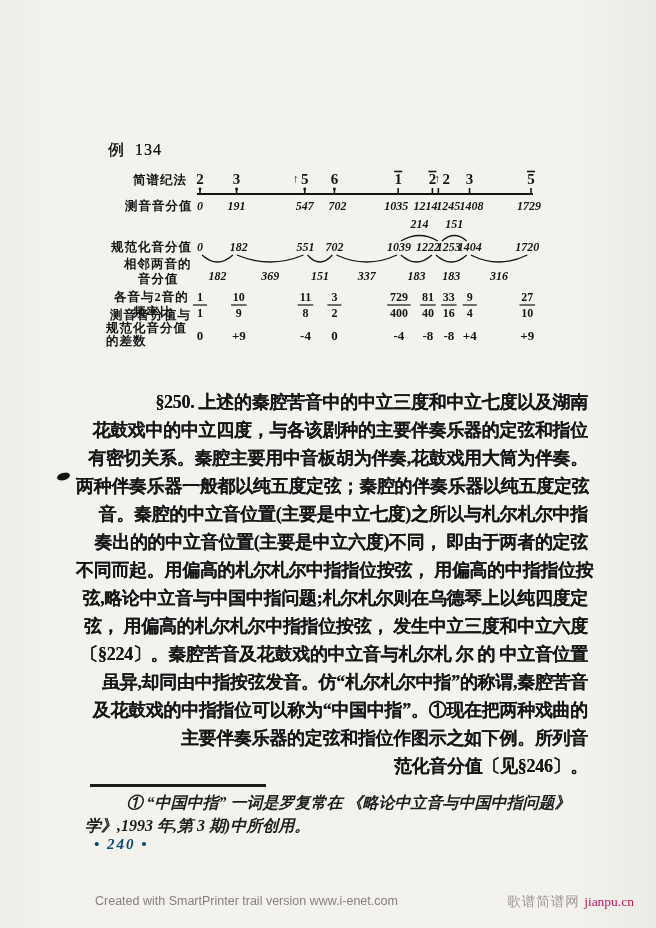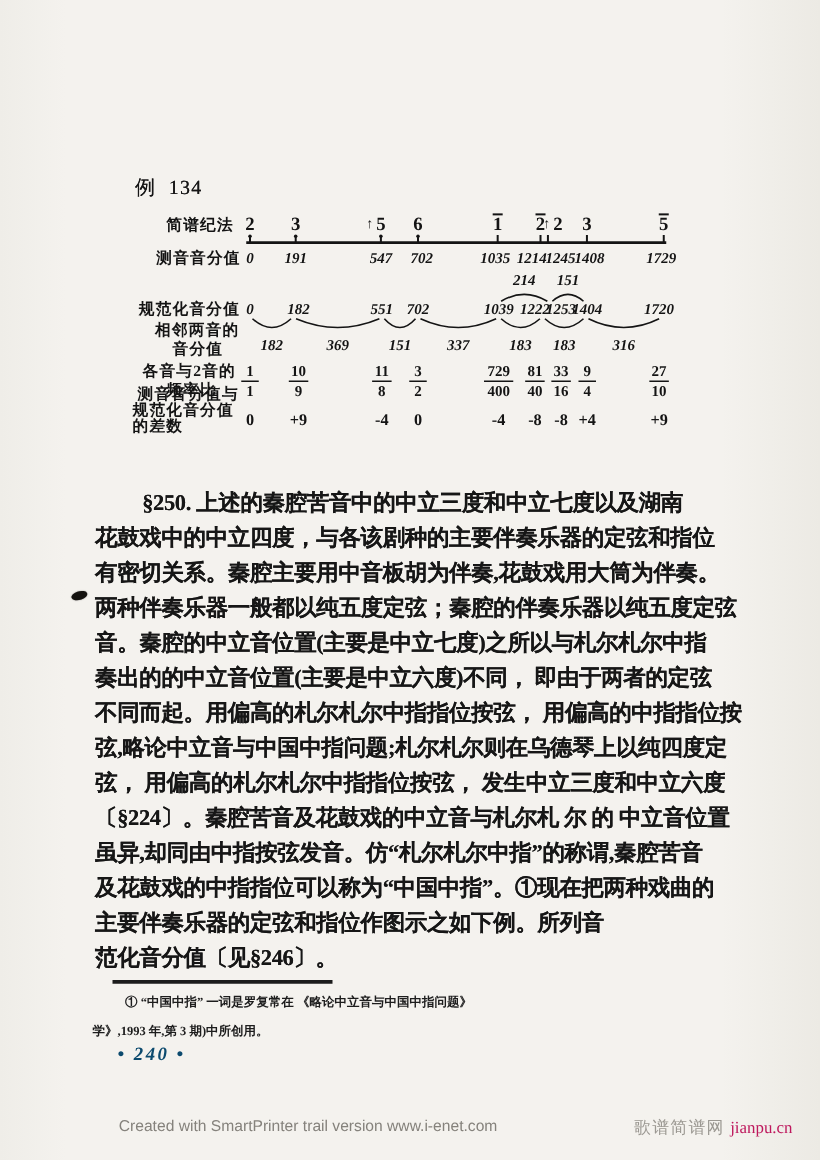--- a/index.html
+++ b/index.html
@@ -22,34 +22,34 @@
   #diagram .note-arrow{font-size:11px;font-weight:700;}
   #diagram .val{font-size:12px;font-style:italic;font-weight:700;}
   #diagram .arcval{font-size:12px;font-style:italic;font-weight:700;}
   #diagram .frac{font-size:12px;font-weight:700;}
   #diagram .diff{font-size:13px;font-weight:700;}
   .body-text{
     position:absolute;left:76px;top:388px;width:512px;
     font-size:18px;line-height:28px;letter-spacing:-0.3px;font-weight:600;
     color:#161616;text-shadow:0 0 .4px #333;
   }
-  .tline{white-space:nowrap;}
+  .tline{white-space:nowrap;text-align:right;}
   .tline.indent{text-indent:2.1em;}
   .ink-blob{
     position:absolute;left:57px;top:473px;width:13px;height:7px;
     background:#151310;border-radius:50% 60% 50% 60%;transform:rotate(-18deg);
     box-shadow:0 0 1px #15131099;
   }
   .footnote-rule{
     position:absolute;left:90px;top:784px;width:176px;height:3px;
     background:#1c1c1c;
   }
   .footnote{
-    position:absolute;left:74px;top:791px;width:470px;
-    font-size:10px;line-height:23px;font-weight:600;color:#1d1d1d;
+    position:absolute;left:85px;top:791px;width:470px;
+    font-size:16px;line-height:23px;font-weight:600;color:#1d1d1d;font-style:italic;
   }
   .fnline{white-space:nowrap;}
   .fnline.indent{text-indent:2.6em;}
   .page-number{
     position:absolute;left:94px;top:836px;
     font-size:15px;font-weight:700;font-style:italic;letter-spacing:2px;
     color:#0c4a6e;
   }
   .footer-left{
     position:absolute;left:95px;top:894px;

